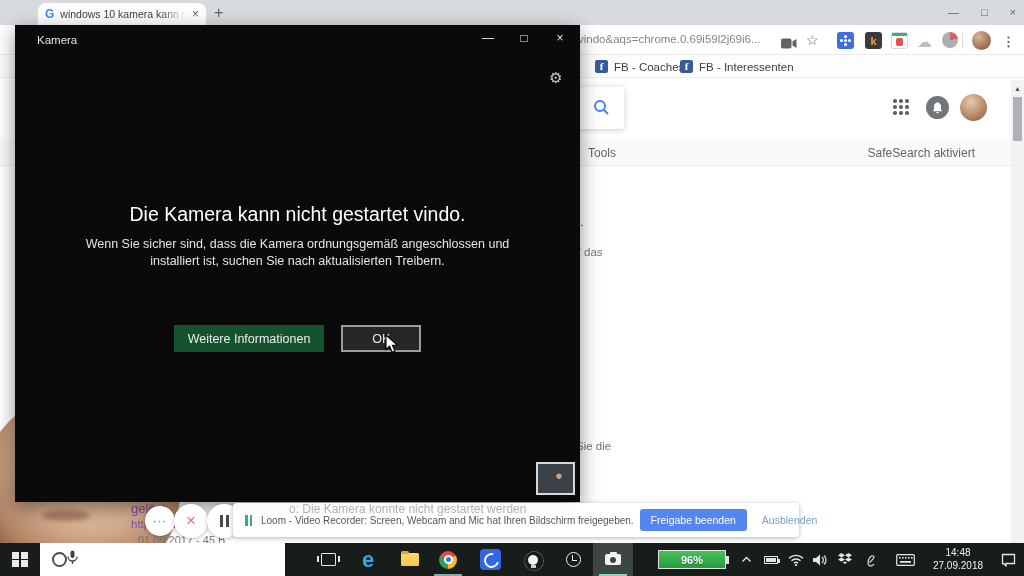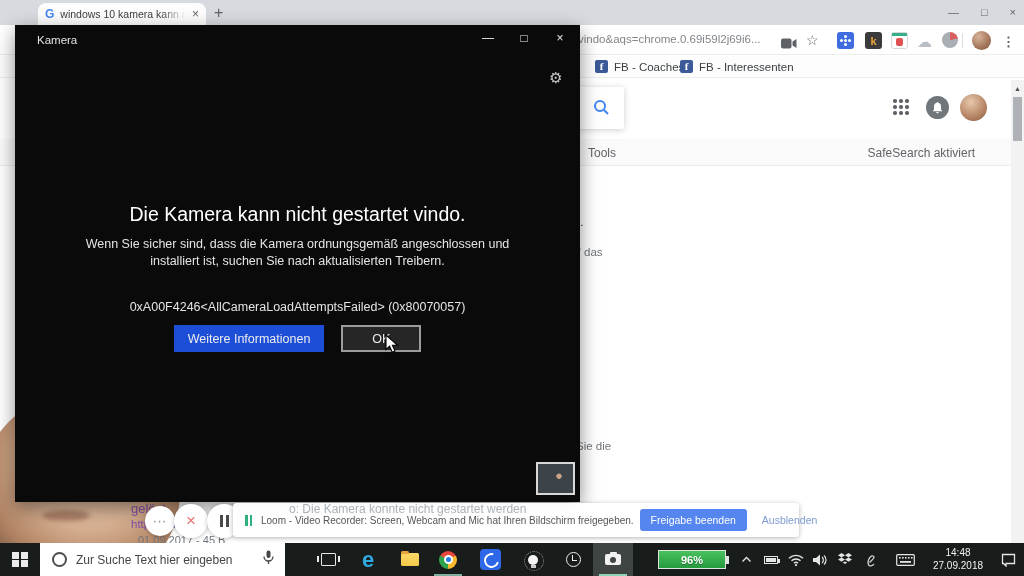--- a/index.html
+++ b/index.html
@@ -91,21 +91,21 @@
   .k-gear { position:absolute; left:534px; top:44px; font-size:15px; color:#c8c8c8; }
   .k-headline { position:absolute; left:0; top:178px; width:565px; text-align:center;
                 font-size:19.5px; font-weight:400; color:#fff; }
   .k-body { position:absolute; left:60px; top:211px; width:445px; text-align:center;
             font-size:12.5px; line-height:16.5px; color:#e4e4e4; }
   .k-intro { position:absolute; left:0; top:258px; width:565px; text-align:center; font-size:12.5px; color:#e4e4e4; }
   .k-code { position:absolute; left:0; top:275px; width:565px; text-align:center; font-size:12.5px; color:#e4e4e4; }
   .k-btnrow { position:absolute; left:0; top:300px; width:565px; display:flex; justify-content:center; gap:17px; }
   .k-btn { height:27px; display:flex; align-items:center; justify-content:center;
            font-size:12.5px; color:#ececec; white-space:nowrap; }
-  .k-btn-more { background:#1d4ed8; padding:8px 14px; }
+  .k-btn-more { background:#14532d; padding:8px 14px; }
   .k-btn-ok { background:#262626; border:2px solid #9c9c9c; width:80px; }
   .k-thumb { position:absolute; left:521px; top:437px; width:39px; height:33px;
              border:2px solid #d8d8d8;
              background:radial-gradient(circle at 60% 42%, #c9a183 9%, #3c4348 11%),
                         linear-gradient(160deg,#7d8a94 0%, #5a6470 60%, #333a40 100%); }
 
   
   .lcircle { position:absolute; border-radius:50%; background:#fff; z-index:6;
              box-shadow:0 1px 4px rgba(0,0,0,.25); display:flex; align-items:center; justify-content:center; }
   .lc-dots { left:145px; top:506px; width:30px; height:30px; color:#9a9a9a; font-size:14px; letter-spacing:1px; }
@@ -288,21 +288,20 @@
     <span class="k-title">Kamera</span>
     <div class="k-ctl">
       <span>—</span>
       <span>□</span>
       <span>×</span>
     </div>
     <span class="k-gear">⚙</span>
 
     <div class="k-headline">Die Kamera kann nicht gestartet vindo.</div>
     <div class="k-body">Wenn Sie sicher sind, dass die Kamera ordnungsgemäß angeschlossen und installiert ist, suchen Sie nach aktualisierten Treibern.</div>
-    <div class="k-code">0xA00F4246&lt;AllCameraLoadAttemptsFailed&gt; (0x80070057)</div>
     <div class="k-btnrow">
       <div class="k-btn k-btn-more">Weitere Informationen</div>
       <div class="k-btn k-btn-ok">OK</div>
     </div>
     <div class="k-thumb"></div>
   </div>
 
   <div class="lcircle lc-dots">⋯</div>
   <div class="lcircle lc-x">×</div>
   <div class="lcircle lc-pause">
@@ -327,21 +326,20 @@
     <div class="tb-cell" style="left:0;">
       <span class="winlogo">
           <i></i>
           <i></i>
           <i></i>
           <i></i>
         </span>
     </div>
     <div class="tsearch">
       <span class="cortana"></span>
-      <span class="tsearch-text">Zur Suche Text hier eingeben</span>
       <span class="mic">
         <svg width="11" height="15" viewBox="0 0 11 15">
             <rect x="3.5" y="0.5" width="4" height="7.5" rx="2" fill="#454545"></rect>
             <path d="M1 6.5 a4.5 4.5 0 0 0 9 0" fill="none" stroke="#454545" stroke-width="1.3"></path>
             <line x1="5.5" y1="11" x2="5.5" y2="14" stroke="#454545" stroke-width="1.3"></line>
           </svg>
       </span>
     </div>
     <div class="tb-cell" style="left:308px;">
         <span class="taskview-ic"></span>

